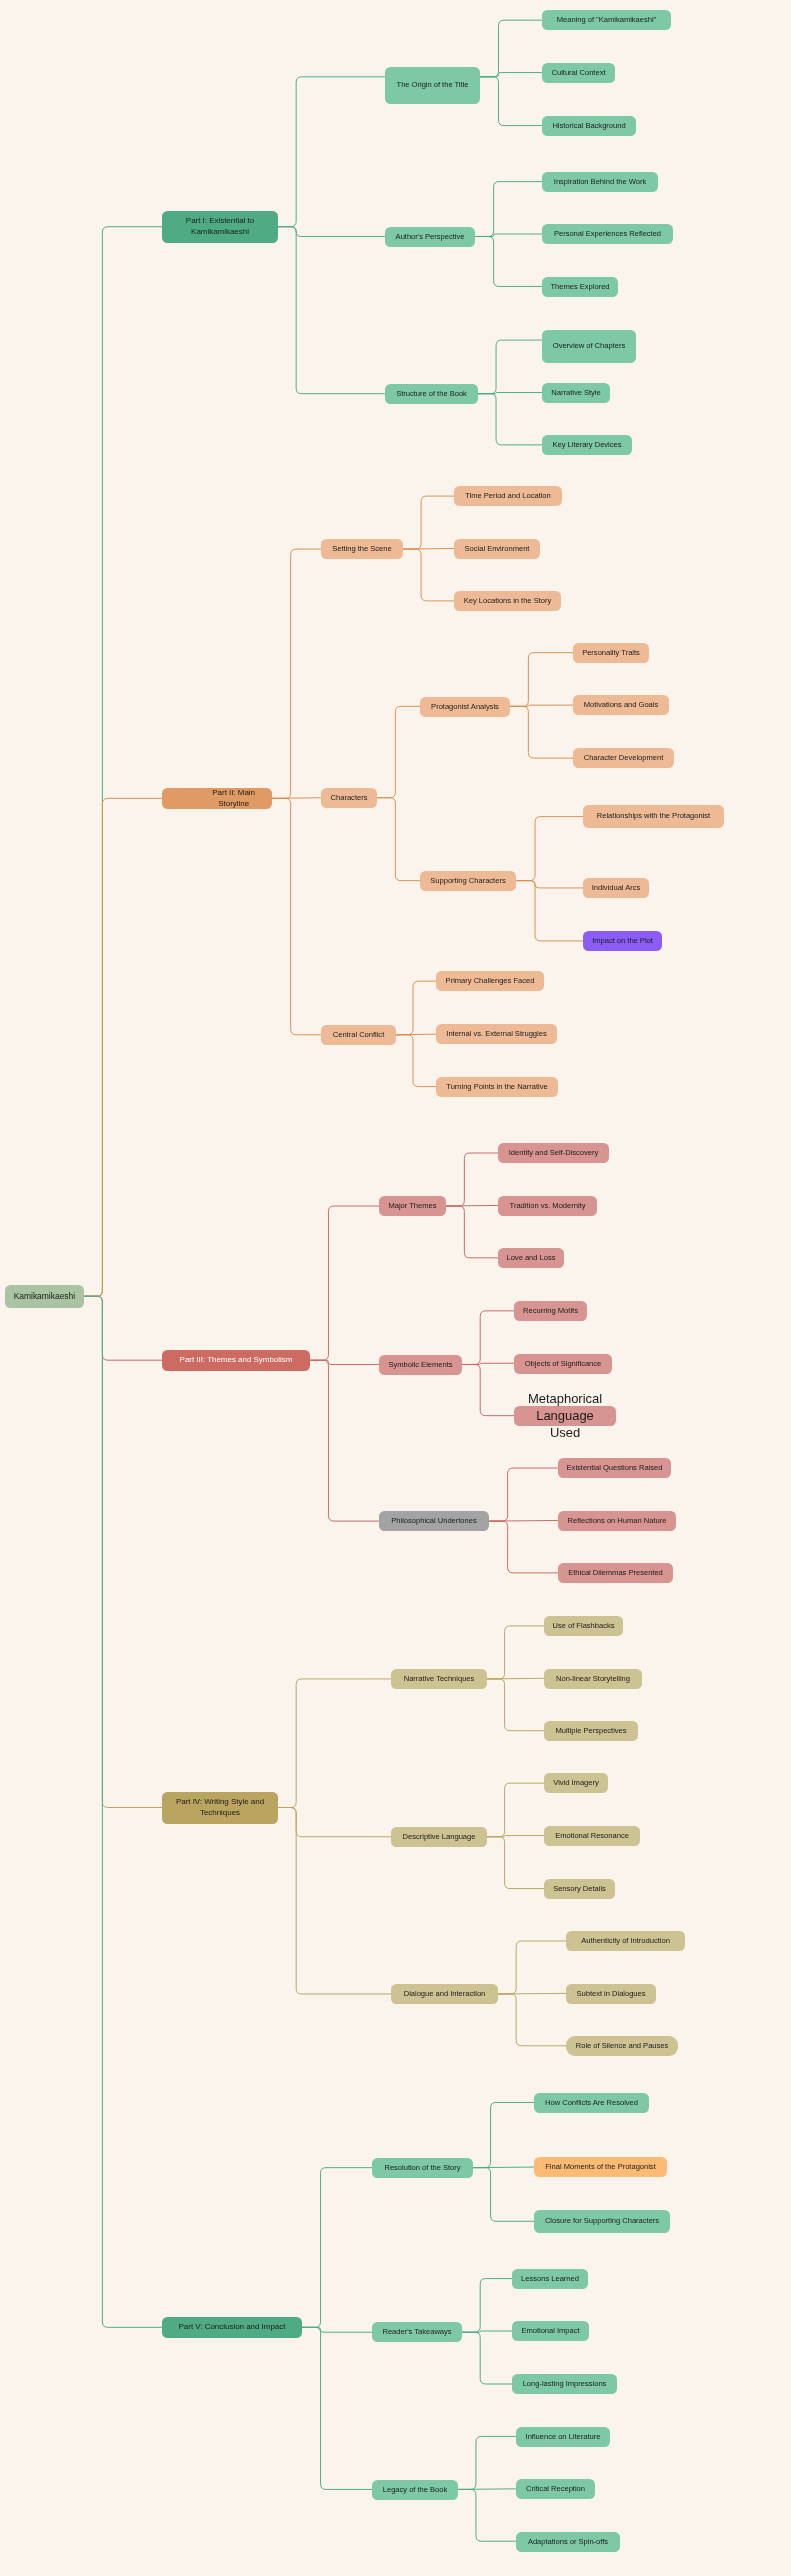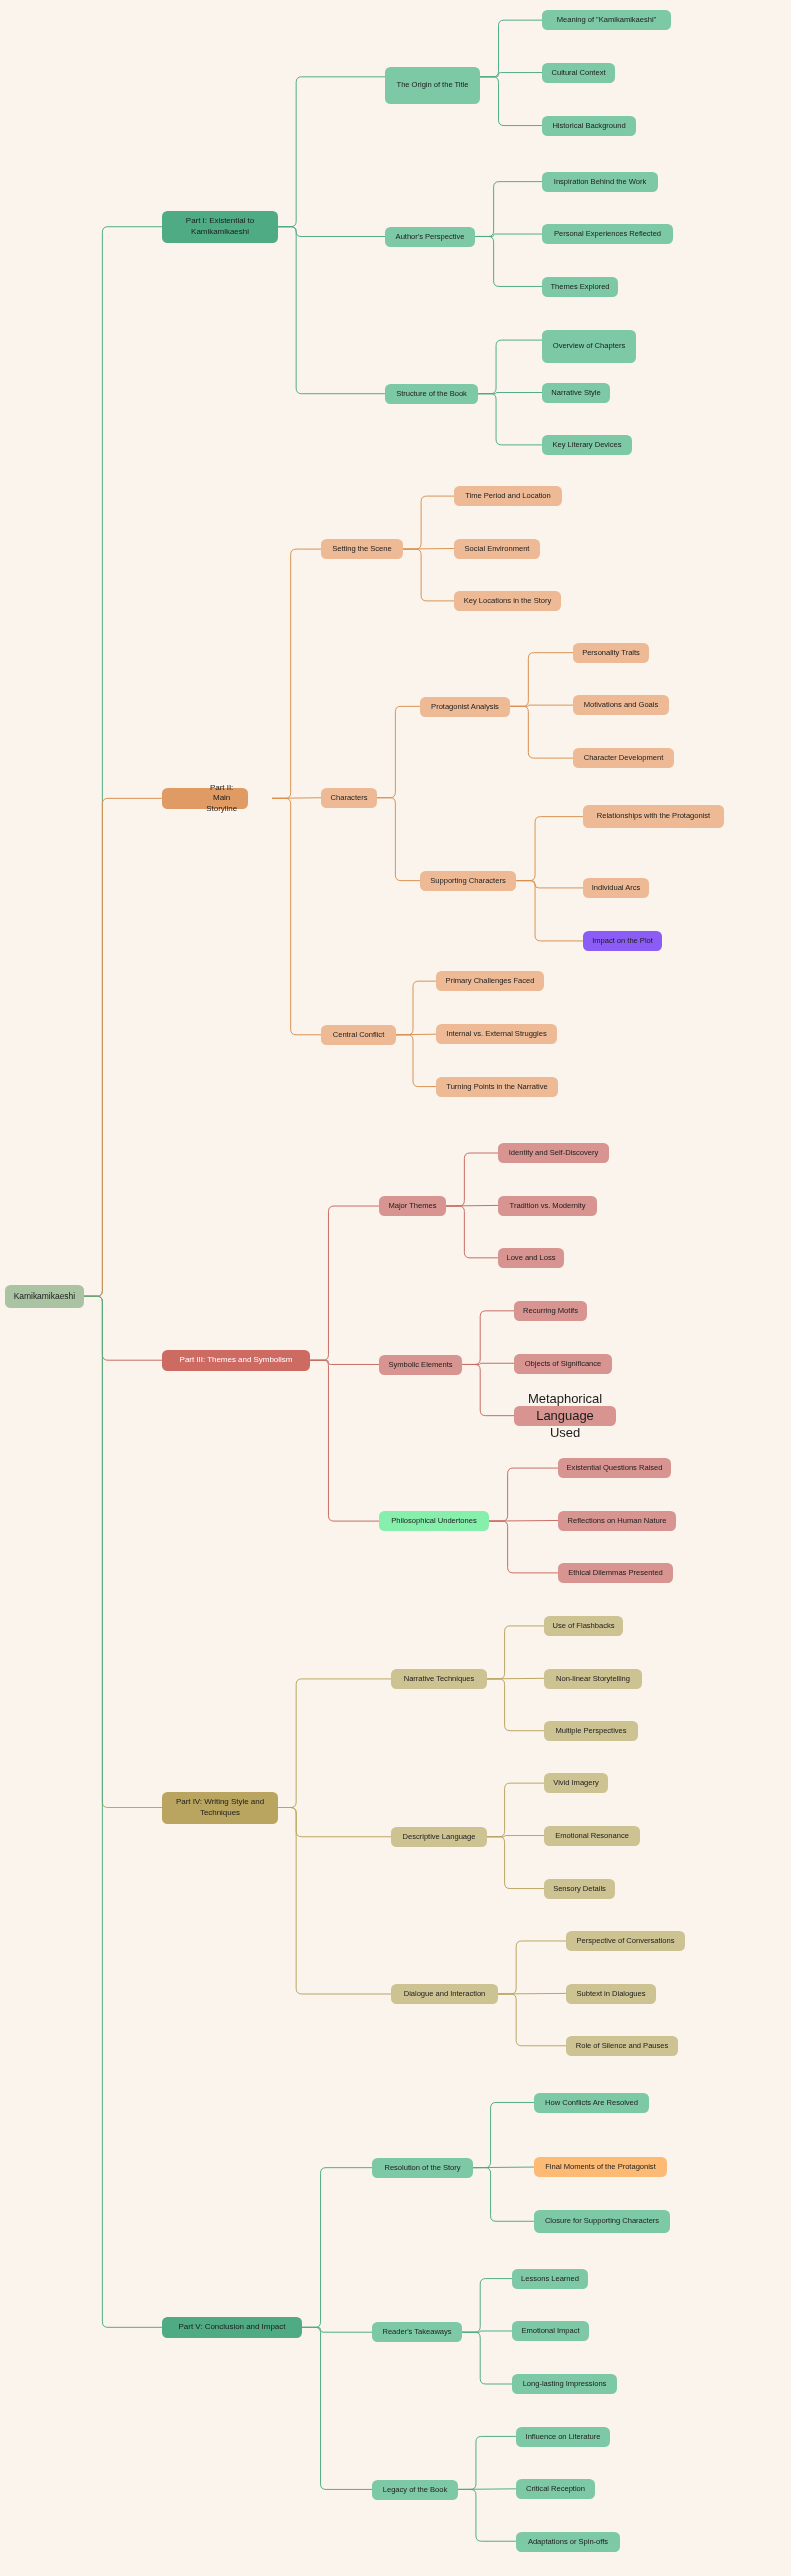--- a/index.html
+++ b/index.html
@@ -135,21 +135,21 @@
       <div class="node" style="left: 542px; top: 63px; width: 73px; height: 19.5px; background: rgb(126, 201, 165); font-size: 7.6px;">Cultural Context</div>
       <div class="node" style="left: 542px; top: 116px; width: 94px; height: 19.5px; background: rgb(126, 201, 165); font-size: 7.6px;">Historical Background</div>
       <div class="node" style="left: 385px; top: 227px; width: 90px; height: 19.5px; background: rgb(126, 201, 165); font-size: 7.6px;">Author's Perspective</div>
       <div class="node" style="left: 542px; top: 172px; width: 116px; height: 19.5px; background: rgb(126, 201, 165); font-size: 7.6px;">Inspiration Behind the Work</div>
       <div class="node" style="left: 542px; top: 224px; width: 131px; height: 19.5px; background: rgb(126, 201, 165); font-size: 7.6px;">Personal Experiences Reflected</div>
       <div class="node" style="left: 542px; top: 277px; width: 76px; height: 19.5px; background: rgb(126, 201, 165); font-size: 7.6px;">Themes Explored</div>
       <div class="node" style="left: 385px; top: 384px; width: 93px; height: 19.5px; background: rgb(126, 201, 165); font-size: 7.6px;">Structure of the Book</div>
       <div class="node" style="left: 542px; top: 330px; width: 94px; height: 33px; background: rgb(126, 201, 165); font-size: 7.6px;">Overview of Chapters</div>
       <div class="node" style="left: 542px; top: 383px; width: 68px; height: 19.5px; background: rgb(126, 201, 165); font-size: 7.6px;">Narrative Style</div>
       <div class="node" style="left: 542px; top: 435px; width: 90px; height: 19.5px; background: rgb(126, 201, 165); font-size: 7.6px;">Key Literary Devices</div>
-      <div class="node" style="left: 162px; top: 788px; width: 86px; height: 21px; background: rgb(224, 154, 99); font-size: 8px; padding-left: 40px;">Part II: Main Storyline</div>
+      <div class="node" style="left: 162px; top: 788px; width: 110px; height: 21px; background: rgb(224, 154, 99); font-size: 8px; padding-left: 40px;">Part II: Main Storyline</div>
       <div class="node" style="left: 321px; top: 539px; width: 82px; height: 19.5px; background: rgb(237, 186, 149); font-size: 7.6px;">Setting the Scene</div>
       <div class="node" style="left: 454px; top: 486px; width: 108px; height: 19.5px; background: rgb(237, 186, 149); font-size: 7.6px;">Time Period and Location</div>
       <div class="node" style="left: 454px; top: 539px; width: 86px; height: 19.5px; background: rgb(237, 186, 149); font-size: 7.6px;">Social Environment</div>
       <div class="node" style="left: 454px; top: 591px; width: 107px; height: 19.5px; background: rgb(237, 186, 149); font-size: 7.6px;">Key Locations in the Story</div>
       <div class="node" style="left: 321px; top: 788px; width: 56px; height: 19.5px; background: rgb(237, 186, 149); font-size: 7.6px;">Characters</div>
       <div class="node" style="left: 420px; top: 697px; width: 90px; height: 19.5px; background: rgb(237, 186, 149); font-size: 7.6px;">Protagonist Analysis</div>
       <div class="node" style="left: 573px; top: 643px; width: 76px; height: 19.5px; background: rgb(237, 186, 149); font-size: 7.6px;">Personality Traits</div>
       <div class="node" style="left: 573px; top: 695px; width: 96px; height: 19.5px; background: rgb(237, 186, 149); font-size: 7.6px;">Motivations and Goals</div>
       <div class="node" style="left: 573px; top: 748px; width: 101px; height: 19.5px; background: rgb(237, 186, 149); font-size: 7.6px;">Character Development</div>
       <div class="node" style="left: 420px; top: 871px; width: 96px; height: 19.5px; background: rgb(237, 186, 149); font-size: 7.6px;">Supporting Characters</div>
@@ -162,38 +162,38 @@
       <div class="node" style="left: 436px; top: 1077px; width: 122px; height: 19.5px; background: rgb(237, 186, 149); font-size: 7.6px;">Turning Points in the Narrative</div>
       <div class="node light-text" style="left: 162px; top: 1350px; width: 148px; height: 21px; background: rgb(205, 106, 98); font-size: 8px;">Part III: Themes and Symbolism</div>
       <div class="node" style="left: 379px; top: 1196px; width: 67px; height: 19.5px; background: rgb(215, 148, 144); font-size: 7.6px;">Major Themes</div>
       <div class="node" style="left: 498px; top: 1143px; width: 111px; height: 19.5px; background: rgb(215, 148, 144); font-size: 7.6px;">Identity and Self-Discovery</div>
       <div class="node" style="left: 498px; top: 1196px; width: 99px; height: 19.5px; background: rgb(215, 148, 144); font-size: 7.6px;">Tradition vs. Modernity</div>
       <div class="node" style="left: 498px; top: 1248px; width: 66px; height: 19.5px; background: rgb(215, 148, 144); font-size: 7.6px;">Love and Loss</div>
       <div class="node" style="left: 379px; top: 1355px; width: 83px; height: 19.5px; background: rgb(215, 148, 144); font-size: 7.6px;">Symbolic Elements</div>
       <div class="node" style="left: 514px; top: 1301px; width: 73px; height: 19.5px; background: rgb(215, 148, 144); font-size: 7.6px;">Recurring Motifs</div>
       <div class="node" style="left: 514px; top: 1354px; width: 98px; height: 19.5px; background: rgb(215, 148, 144); font-size: 7.6px;">Objects of Significance</div>
       <div class="node" style="left: 514px; top: 1406px; width: 102px; height: 19.5px; background: rgb(215, 148, 144); font-size: 13px;">Metaphorical Language Used</div>
-      <div class="node" style="left: 379px; top: 1511px; width: 110px; height: 19.5px; background: #86efac; font-size: 7.6px;">Philosophical Undertones</div>
+      <div class="node" style="left: 379px; top: 1511px; width: 110px; height: 19.5px; background: #a3a3a3; font-size: 7.6px;">Philosophical Undertones</div>
       <div class="node" style="left: 558px; top: 1458px; width: 113px; height: 19.5px; background: rgb(215, 148, 144); font-size: 7.6px;">Existential Questions Raised</div>
       <div class="node" style="left: 558px; top: 1511px; width: 118px; height: 19.5px; background: rgb(215, 148, 144); font-size: 7.6px;">Reflections on Human Nature</div>
       <div class="node" style="left: 558px; top: 1563px; width: 115px; height: 19.5px; background: rgb(215, 148, 144); font-size: 7.6px;">Ethical Dilemmas Presented</div>
       <div class="node" style="left: 162px; top: 1792px; width: 116px; height: 32px; background: rgb(185, 165, 95); font-size: 8px;">Part IV: Writing Style and
 Techniques</div>
       <div class="node" style="left: 391px; top: 1669px; width: 96px; height: 19.5px; background: rgb(204, 194, 146); font-size: 7.6px;">Narrative Techniques</div>
       <div class="node" style="left: 544px; top: 1616px; width: 79px; height: 19.5px; background: rgb(204, 194, 146); font-size: 7.6px;">Use of Flashbacks</div>
       <div class="node" style="left: 544px; top: 1669px; width: 98px; height: 19.5px; background: rgb(204, 194, 146); font-size: 7.6px;">Non-linear Storytelling</div>
       <div class="node" style="left: 544px; top: 1721px; width: 94px; height: 19.5px; background: rgb(204, 194, 146); font-size: 7.6px;">Multiple Perspectives</div>
       <div class="node" style="left: 391px; top: 1827px; width: 96px; height: 19.5px; background: rgb(204, 194, 146); font-size: 7.6px;">Descriptive Language</div>
       <div class="node" style="left: 544px; top: 1773px; width: 64px; height: 19.5px; background: rgb(204, 194, 146); font-size: 7.6px;">Vivid Imagery</div>
       <div class="node" style="left: 544px; top: 1826px; width: 96px; height: 19.5px; background: rgb(204, 194, 146); font-size: 7.6px;">Emotional Resonance</div>
       <div class="node" style="left: 544px; top: 1879px; width: 71px; height: 19.5px; background: rgb(204, 194, 146); font-size: 7.6px;">Sensory Details</div>
       <div class="node" style="left: 391px; top: 1984px; width: 107px; height: 19.5px; background: rgb(204, 194, 146); font-size: 7.6px;">Dialogue and Interaction</div>
-      <div class="node" style="left: 566px; top: 1931px; width: 119px; height: 19.5px; background: rgb(204, 194, 146); font-size: 7.6px;">Perspective of Conversations</div>
+      <div class="node" style="left: 566px; top: 1931px; width: 119px; height: 19.5px; background: rgb(204, 194, 146); font-size: 7.6px;">Authenticity of Introduction</div>
       <div class="node" style="left: 566px; top: 1984px; width: 90px; height: 19.5px; background: rgb(204, 194, 146); font-size: 7.6px;">Subtext in Dialogues</div>
-      <div class="node" style="left: 566px; top: 2036px; width: 112px; height: 19.5px; background: rgb(204, 194, 146); font-size: 7.6px;">Role of Silence and Pauses</div>
+      <div class="node" style="left: 566px; top: 2036px; width: 112px; height: 19.5px; background: rgb(204, 194, 146); font-size: 7.6px; border-radius: 9px;">Role of Silence and Pauses</div>
       <div class="node" style="left: 162px; top: 2317px; width: 140px; height: 21px; background: rgb(79, 171, 132); font-size: 8px;">Part V: Conclusion and Impact</div>
       <div class="node" style="left: 372px; top: 2158px; width: 101px; height: 19.5px; background: rgb(126, 201, 165); font-size: 7.6px;">Resolution of the Story</div>
       <div class="node" style="left: 534px; top: 2093px; width: 115px; height: 19.5px; background: rgb(126, 201, 165); font-size: 7.6px;">How Conflicts Are Resolved</div>
       <div class="node" style="left: 534px; top: 2157px; width: 133px; height: 19.5px; background: #fdba74; font-size: 7.6px;">Final Moments of the Protagonist</div>
       <div class="node" style="left: 534px; top: 2210px; width: 136px; height: 23px; background: rgb(126, 201, 165); font-size: 7.6px;">Closure for Supporting Characters</div>
       <div class="node" style="left: 372px; top: 2322px; width: 90px; height: 19.5px; background: rgb(126, 201, 165); font-size: 7.6px;">Reader's Takeaways</div>
       <div class="node" style="left: 512px; top: 2269px; width: 76px; height: 19.5px; background: rgb(126, 201, 165); font-size: 7.6px;">Lessons Learned</div>
       <div class="node" style="left: 512px; top: 2321px; width: 77px; height: 19.5px; background: rgb(126, 201, 165); font-size: 7.6px;">Emotional Impact</div>
       <div class="node" style="left: 512px; top: 2374px; width: 105px; height: 19.5px; background: rgb(126, 201, 165); font-size: 7.6px;">Long-lasting Impressions</div>
       <div class="node" style="left: 372px; top: 2480px; width: 86px; height: 19.5px; background: rgb(126, 201, 165); font-size: 7.6px;">Legacy of the Book</div>

